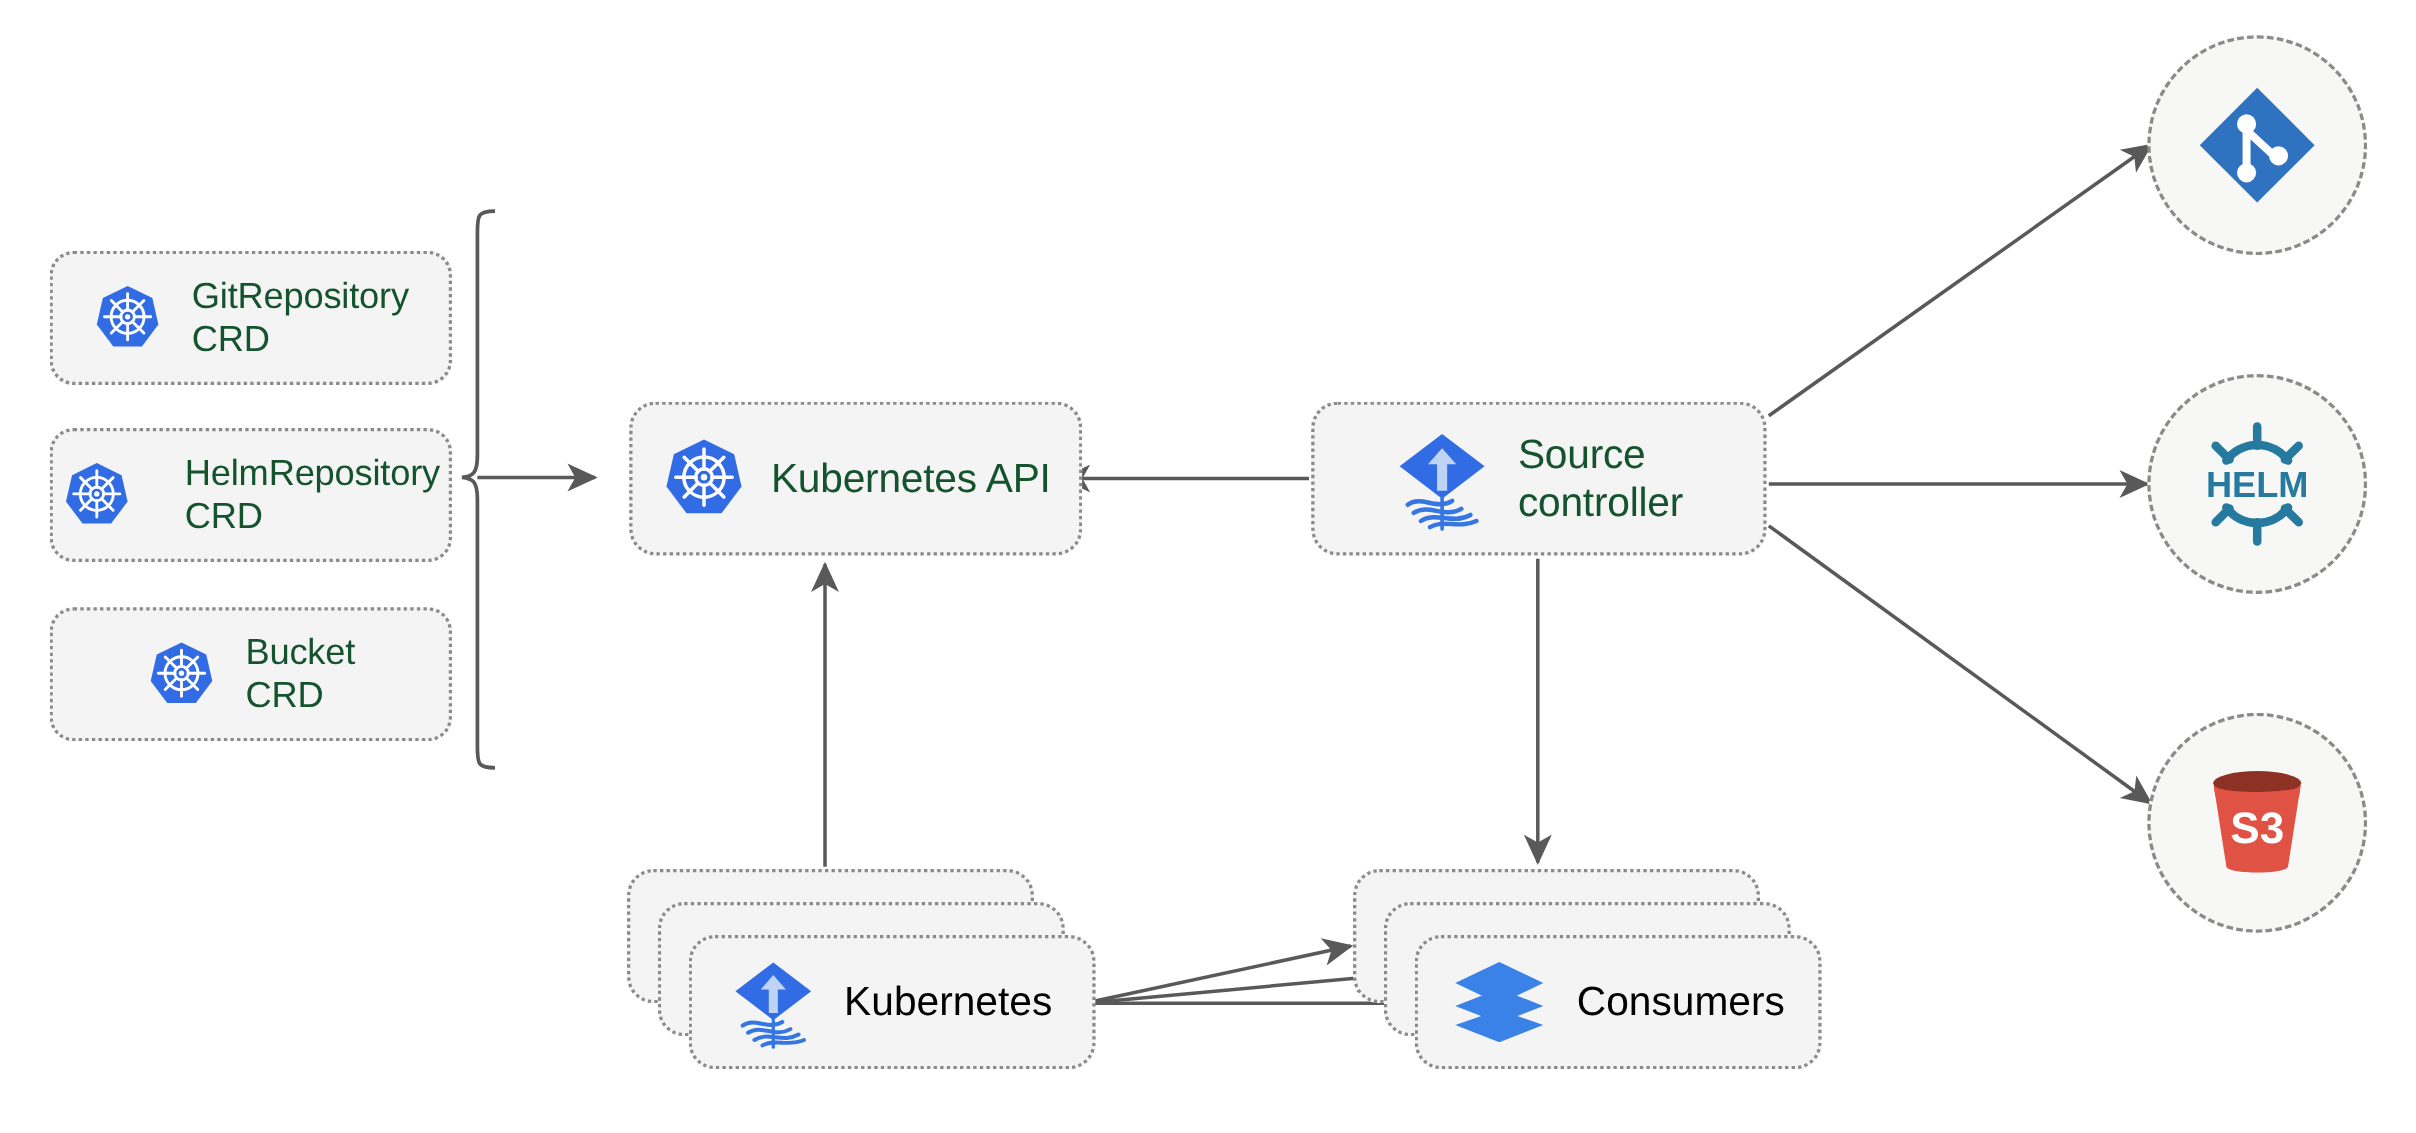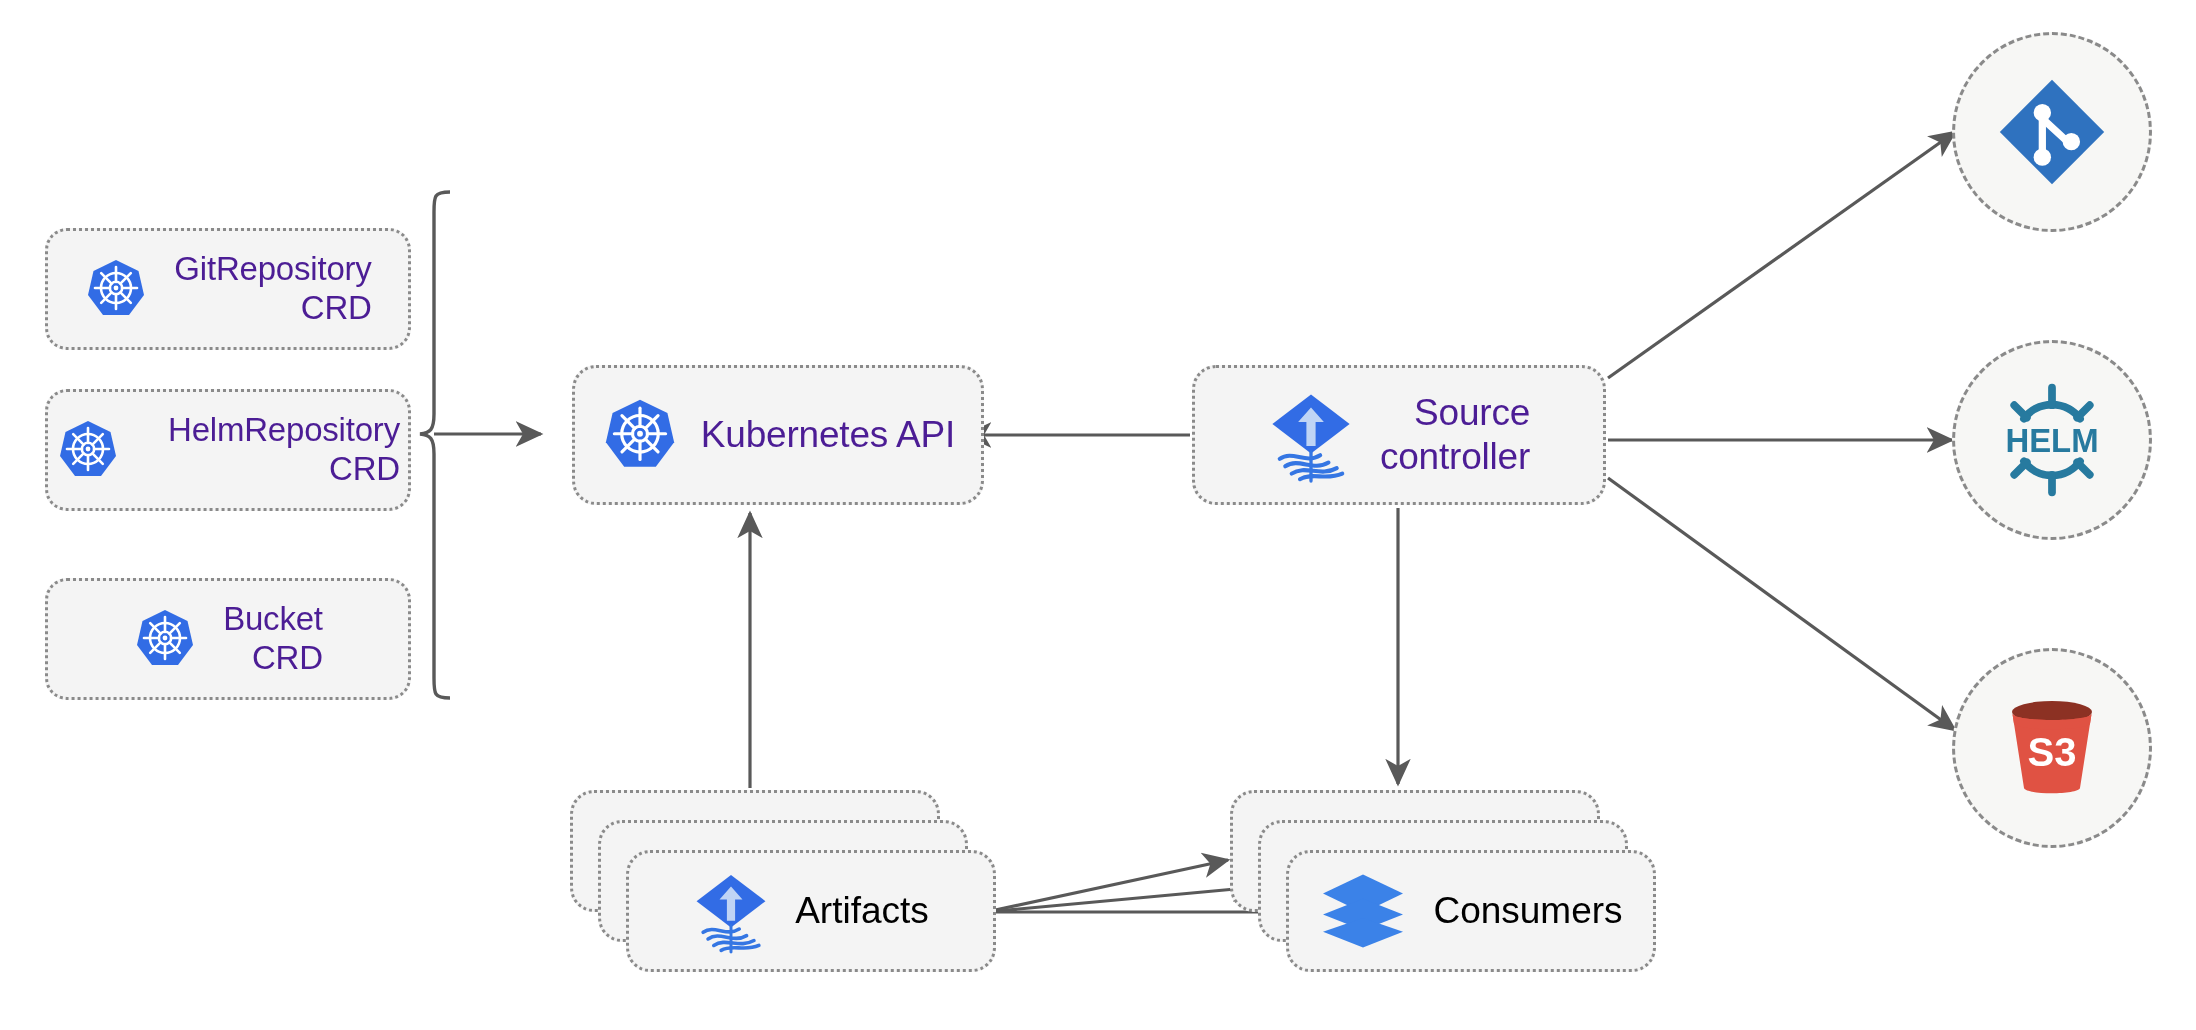--- a/index.html
+++ b/index.html
@@ -34,22 +34,22 @@
     border: 3px dotted #8a8a8a;
     border-radius: 22px;
     display: flex;
     flex-direction: row;
     align-items: center;
     justify-content: center;
   }
   .node .label {
     font-size: 34px;
     line-height: 1.18;
-    color: #4c1d95;
-    text-align: right;
+    color: #14532d;
+    text-align: left;
     white-space: pre-line;
     letter-spacing: -0.2px;
   }
   .node .icon-slot {
     flex: 0 0 auto;
     display: flex;
     align-items: center;
     justify-content: center;
   }
 
@@ -186,21 +186,21 @@
           <line x1="46.8" y1="16.2" x2="36.4" y2="26.6"></line>
           <line x1="27.6" y1="35.4" x2="17.2" y2="45.8"></line>
         </g>
         <circle cx="32" cy="31" r="2.4" fill="#ffffff"></circle>
       </svg>
     </span>
     <span class="label">HelmRepository
 CRD</span>
   </div>
 
-  <div class="node crd-node" style="left:45px; top:578px;">
+  <div class="node crd-node" style="left:45px; top:552px;">
     <span class="icon-slot">
       <svg width="64" height="64" viewBox="0 0 64 64" aria-hidden="true">
         <polygon points="32,3 54.5,14 60,38 45,58 19,58 4,38 9.5,14" fill="#326ce5"></polygon>
         <g stroke="#ffffff" stroke-width="2.6" fill="none" stroke-linecap="round">
           <circle cx="32" cy="31" r="15"></circle>
           <circle cx="32" cy="31" r="6.2"></circle>
           <line x1="32" y1="10" x2="32" y2="25"></line>
           <line x1="32" y1="37" x2="32" y2="52"></line>
           <line x1="11" y1="31" x2="26" y2="31"></line>
           <line x1="38" y1="31" x2="53" y2="31"></line>
@@ -266,21 +266,21 @@
           <path d="M46 20 L60 36 L51 36 L51 62 L41 62 L41 36 L32 36 Z" fill="#bfd4f5"></path>
           <g stroke="#3576e3" stroke-width="4.4" fill="none" stroke-linecap="round">
             <path d="M12 76 C 26 66, 40 82, 56 72"></path>
             <path d="M18 84 C 33 74, 48 90, 65 80"></path>
             <path d="M25 92 C 40 82, 56 96, 74 86"></path>
             <path d="M34 98 C 48 90, 62 100, 80 92"></path>
             <path d="M46 68 L46 100" stroke-width="3.6"></path>
           </g>
         </svg>
       </span>
-      <span class="label">Artifacts</span>
+      <span class="label">Kubernetes</span>
     </div>
   </div>
 
   <div class="stack" style="left:1230px; top:790px; width:420px; height:190px;">
     <div class="card" style="left:0px; top:0px;"></div>
     <div class="card" style="left:28px; top:30px;"></div>
     <div class="card front" style="left:56px; top:60px;">
       <span class="icon-slot">
         <svg width="88" height="80" viewBox="0 0 100 92" aria-hidden="true">
           <polygon points="50,4 96,26 50,48 4,26" fill="#3b82e8"></polygon>

